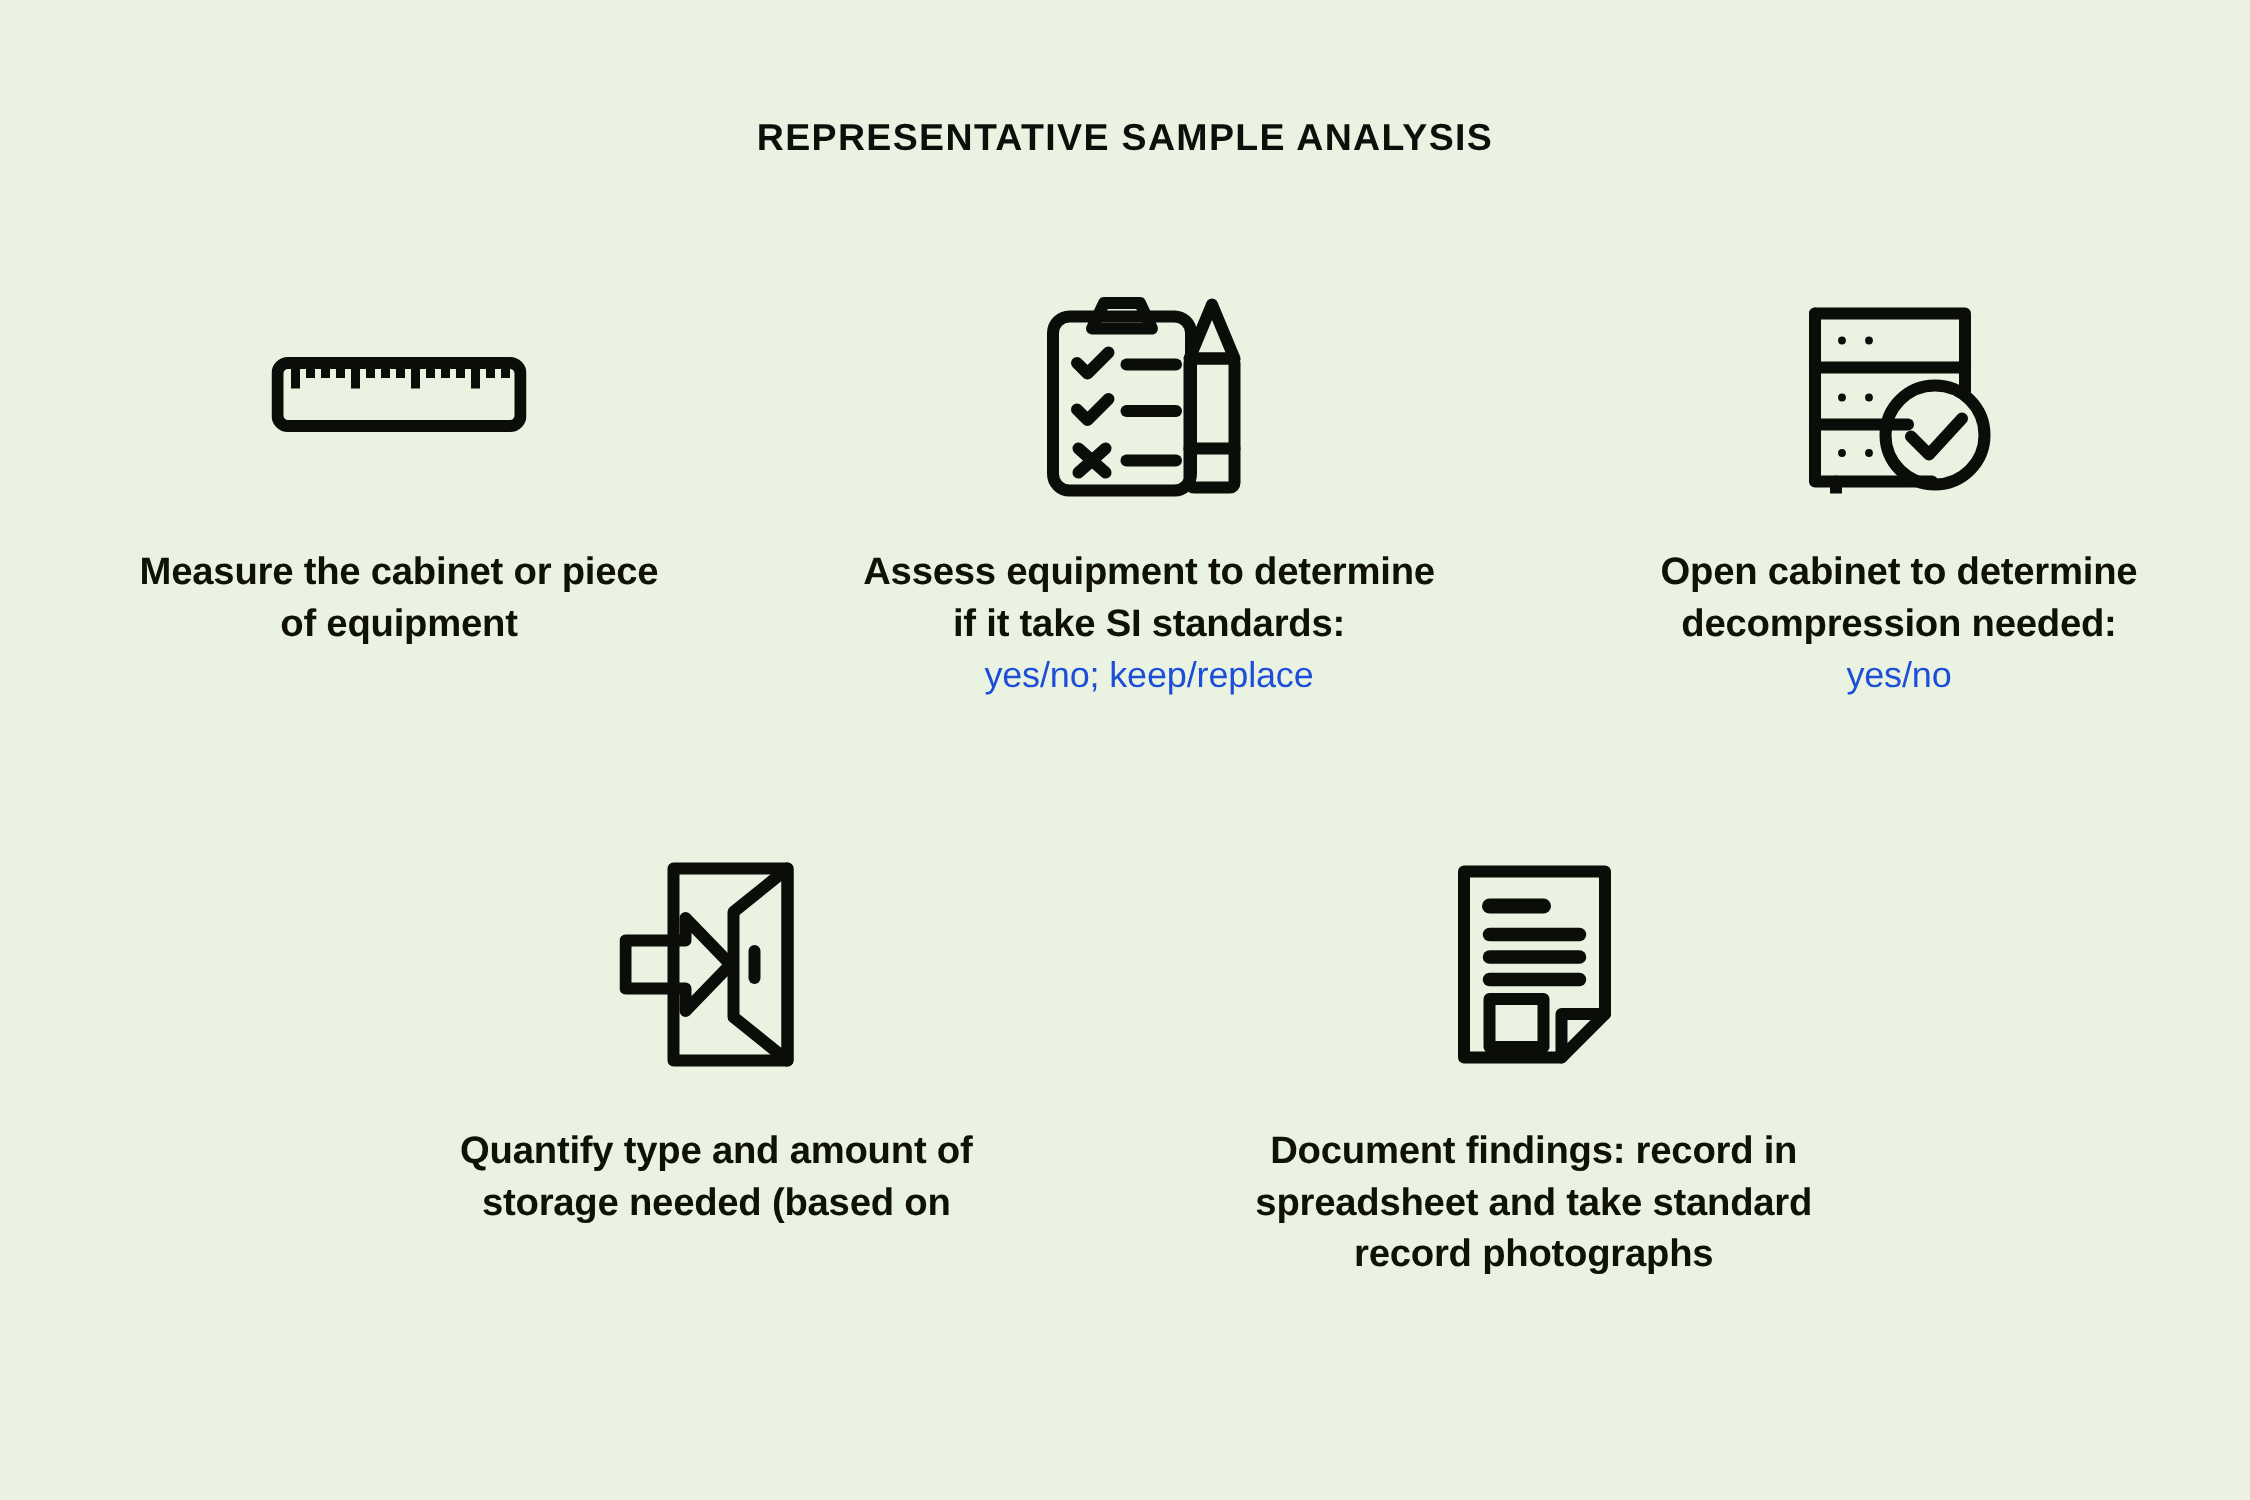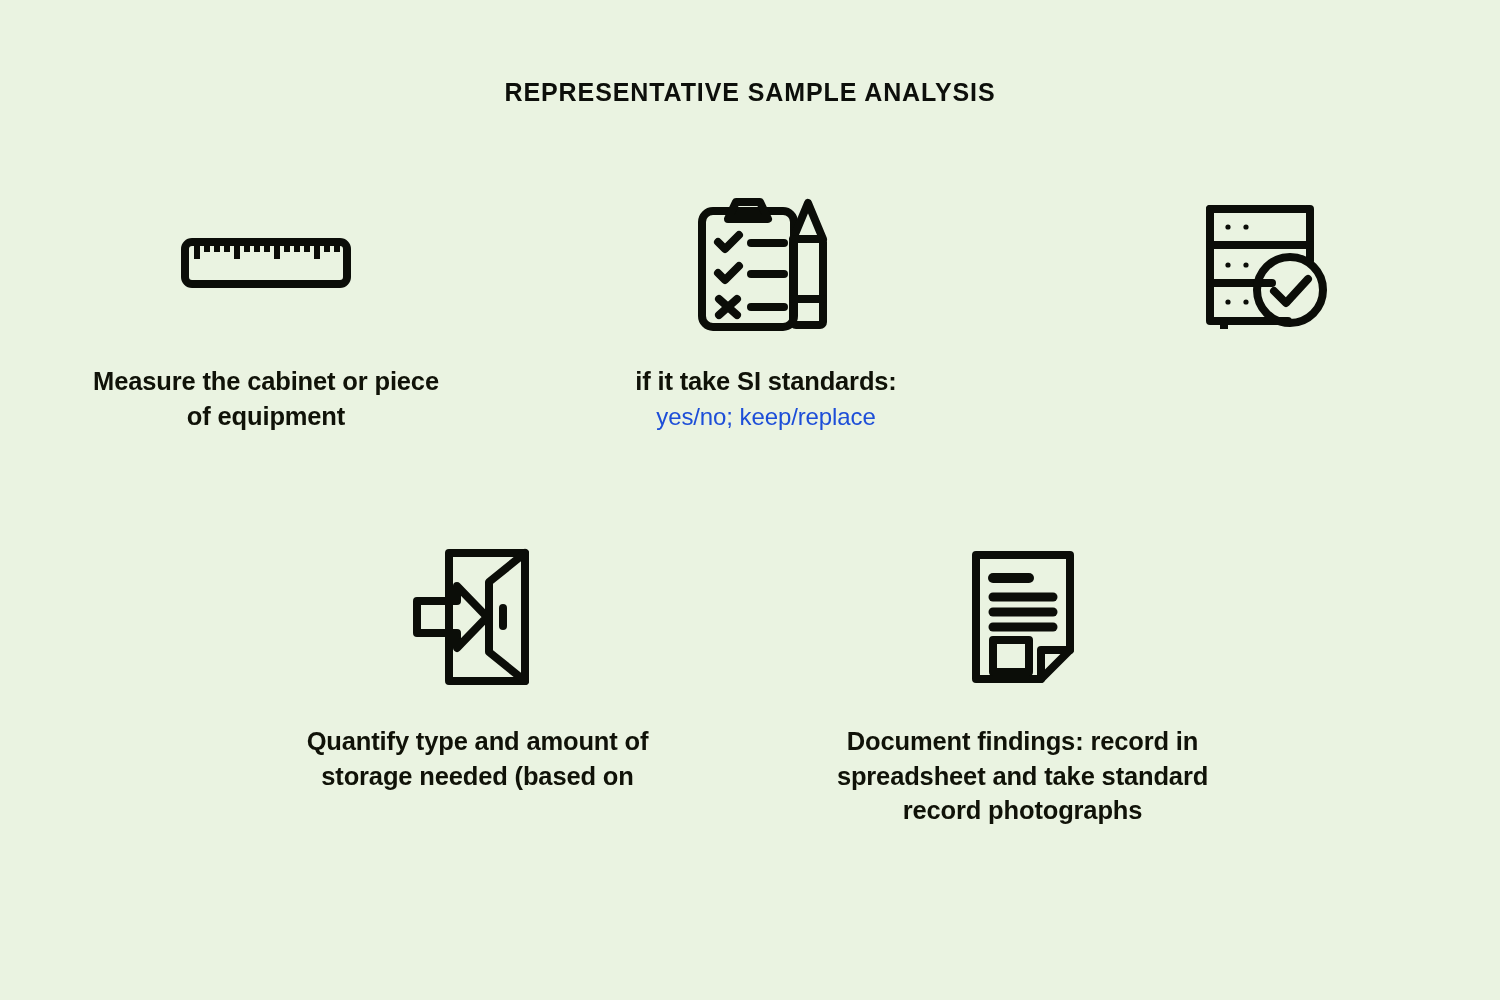--- a/index.html
+++ b/index.html
@@ -37,21 +37,21 @@
 
   
   .row {
     position: absolute;
     left: 0;
     width: 1500px;
     display: flex;
     justify-content: center;
   }
   .row-top { top: 190px; }
-  .row-bottom { top: 546px; }
+  .row-bottom { top: 572px; }
 
   .cell {
     display: flex;
     flex-direction: column;
     align-items: center;
   }
   .row-top .cell { width: 500px; padding-left: 32px; }
   .row-bottom .cell { width: 545px; }
 
   .icon-box {
@@ -141,20 +141,21 @@
           <line x1="23" y1="104" x2="41" y2="120" stroke-width="8"></line>
           <line x1="41" y1="104" x2="23" y2="120" stroke-width="8"></line>
           <line x1="55" y1="112" x2="88" y2="112" stroke-width="8"></line>
 
           <path d="M112 8 L127 44 H97 Z"></path>
           <rect x="97" y="44" width="30" height="86" rx="3" ry="3"></rect>
           <line x1="97" y1="104" x2="127" y2="104"></line>
         </svg>
       </div>
       <div class="caption">
+        <span class="cap-main cap-line">Assess equipment to determine</span>
         <span class="cap-main cap-line">if it take SI standards:</span>
         <span class="cap-sub cap-line">yes/no; keep/replace</span>
       </div>
     </div>
 
     <div class="cell">
       <div class="icon-box">
         <svg width="128" height="128" viewBox="0 0 128 128" fill="none" stroke="#0b0d08" stroke-width="8" stroke-linecap="round" stroke-linejoin="round">
 
           <path d="M8 8 H108 V60"></path>
@@ -170,20 +171,25 @@
           <circle cx="44" cy="64" r="2.6" fill="#0b0d08" stroke="none"></circle>
 
           <circle cx="26" cy="101" r="2.6" fill="#0b0d08" stroke="none"></circle>
           <circle cx="44" cy="101" r="2.6" fill="#0b0d08" stroke="none"></circle>
 
           <line x1="22" y1="120" x2="22" y2="128"></line>
 
           <circle cx="88" cy="89" r="33" stroke-width="8"></circle>
           <polyline points="72,90 84,102 106,78" stroke-width="8"></polyline>
         </svg>
+      </div>
+      <div class="caption">
+        <span class="cap-main cap-line">Open cabinet to determine</span>
+        <span class="cap-main cap-line">decompression needed:</span>
+        <span class="cap-sub cap-line">yes/no</span>
       </div>
     </div>
   </div>
 
   <div class="row row-bottom">
 
     <div class="cell">
       <div class="icon-box">
         <svg width="130" height="138" viewBox="0 0 130 138" fill="none" stroke="#0b0d08" stroke-width="8" stroke-linecap="round" stroke-linejoin="round">
 

